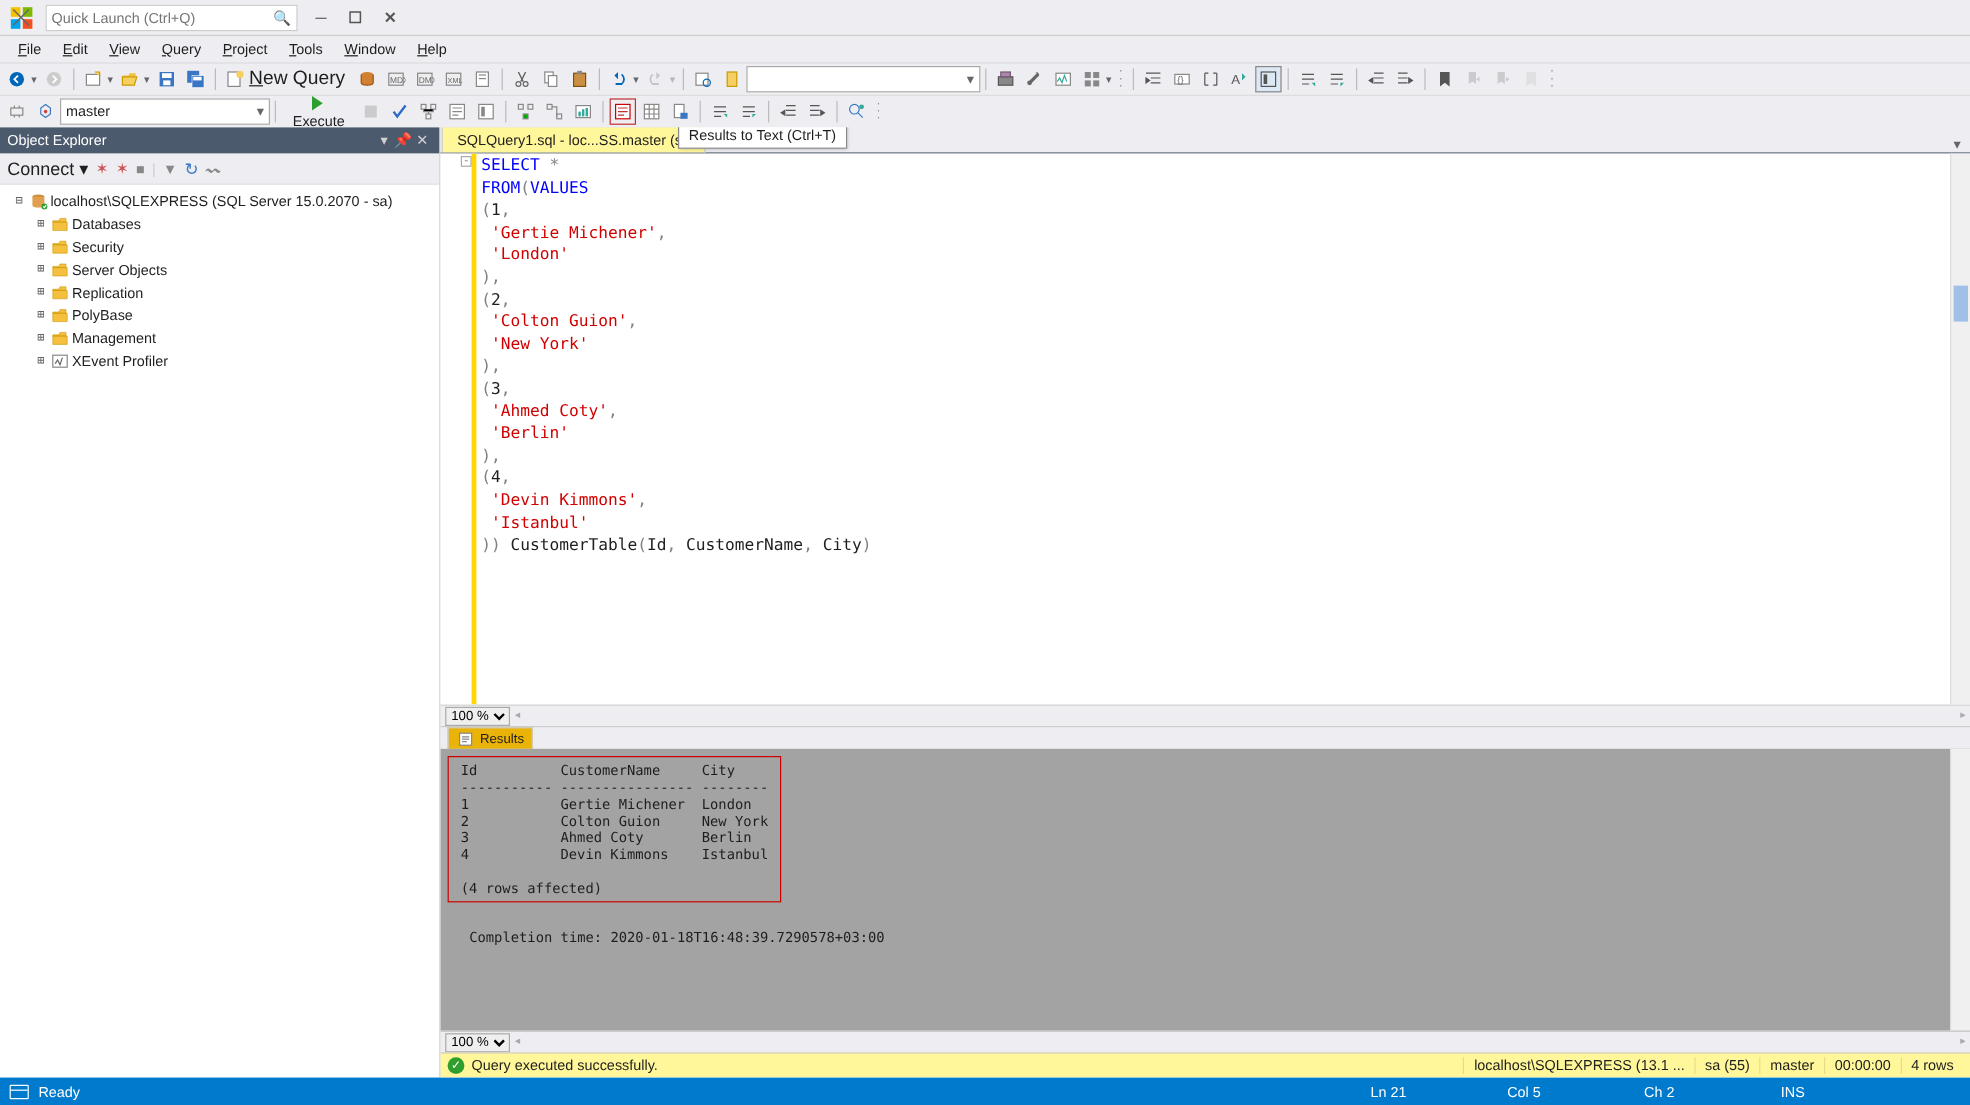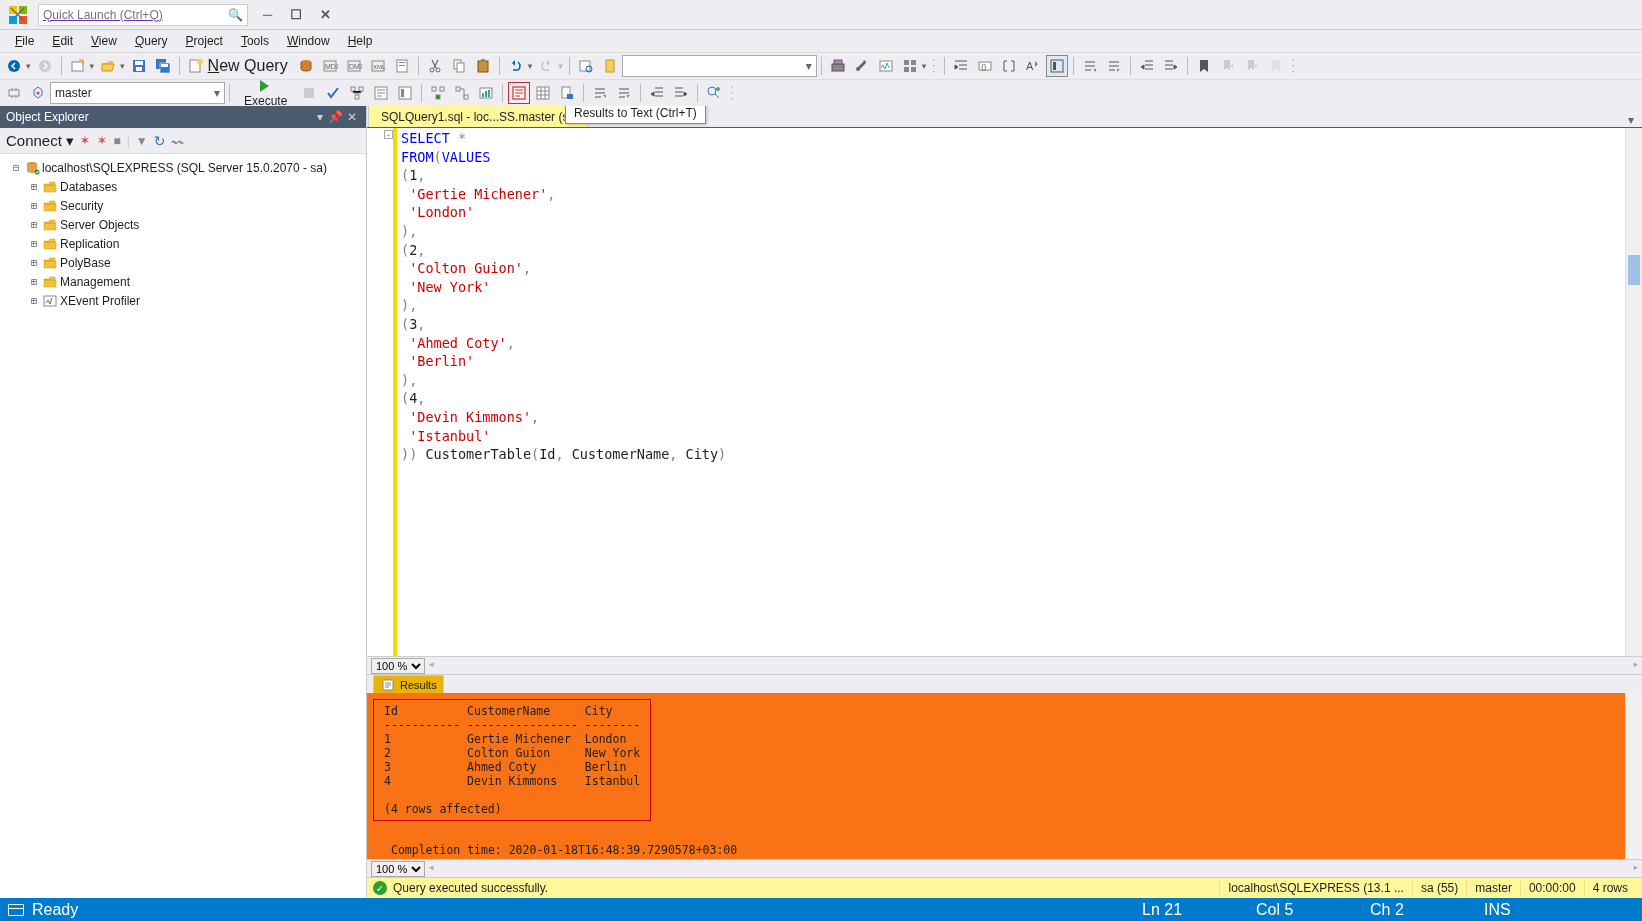--- a/index.html
+++ b/index.html
@@ -5,21 +5,21 @@
 * { margin:0; padding:0; box-sizing:border-box; }
 html, body { width:100%; height:100%; overflow:hidden; }
 body { font-family:"Segoe UI", Tahoma, sans-serif; font-size:12px; background:#eee; color:#1e1e1e; display:flex; flex-direction:column; }
 
 
 .titlebar { height:30px; background:#eeeef2; display:flex; align-items:center; padding-left:8px; border-bottom:1px solid #ccc; }
 .titlebar .logo { width:20px; height:20px; margin-right:10px; position:relative; }
 .titlebar .logo svg { width:100%; height:100%; }
 .titlebar .title-text { flex:1; font-size:12px; }
 .titlebar .quicklaunch { width:210px; height:22px; border:1px solid #ccc; background:#fff; display:flex; align-items:center; padding:0 4px; margin-right:15px; }
-.titlebar .quicklaunch input { border:none; flex:1; outline:none; font-size:12px; color:#6d28d9;text-decoration:underline; }
+.titlebar .quicklaunch input { border:none; flex:1; outline:none; font-size:12px; color:#6d28d9; }
 .titlebar .winbtns { display:flex; gap:18px; margin-right:12px; }
 .titlebar .winbtns span { font-size:13px; color:#555; font-weight:bold; cursor:default; }
 
 
 .menubar { height:22px; background:#eeeef2; display:flex; align-items:stretch; padding-left:6px; }
 .menubar .menuitem { padding:0 9px; display:flex; align-items:center; font-size:12px; cursor:default; }
 .menubar .menuitem .ul { text-decoration:underline; }
 
 
 .toolbar-row { background:#eeeef2; display:flex; align-items:center; padding:2px 2px; border-top:1px solid #ddd; height:27px; }
@@ -77,34 +77,34 @@
 .zoom-bar { height:18px; background:#eeeef2; border-top:1px solid #ccc; display:flex; align-items:center; padding:0 4px; font-size:11px;}
 .zoom-bar select { font-size:11px; border:1px solid #aaa; height:16px;}
 .zoom-bar .track { flex:1; height:10px; position:relative; margin-left:4px;}
 .zoom-bar .track .arrow { position:absolute; font-size:9px; color:#aaa; top:-2px;}
 
 
 .result-tab-row { height:19px; background:#eeeef2; border-top:1px solid #ccc; display:flex; align-items:center; padding-left:6px; font-size:11px;}
 .result-tab { display:flex; align-items:center; gap:4px; padding:0 6px; background:#eab308; border:1px solid #ccc; border-bottom:none; height:18px;}
 
 
-.results-pane { height:166px; display:flex; background:#f97316; overflow:hidden;}
+.results-pane { height:235px; display:flex; background:#a3a3a3; overflow:hidden;}
 .results-pane .results-content { flex:1; padding:6px; font-family:Consolas, monospace; font-size:11.5px; position:relative; overflow:auto;}
 .red-box { border:1.5px solid #c00; padding:4px 10px; display:inline-block; line-height:14px; white-space:pre;}
 .completion-line { margin-top:22px; white-space:pre; padding-left:18px;}
 .results-pane .results-scroll { width:17px; background:#f0f0f0; border-left:1px solid #ddd;}
 
 
 .yellow-bar { height:21px; background:#fff799; border-top:1px solid #ccc; display:flex; align-items:center; font-size:12px; padding:0 6px;}
 .yellow-bar .ok-icon { width:14px; height:14px; border-radius:50%; background:#2e9e2e; color:#fff; display:flex; align-items:center; justify-content:center; font-size:10px; margin-right:6px;}
 .yellow-bar .spacer{flex:1;}
 .yellow-bar .cell { padding:0 8px; border-left:1px solid rgba(0,0,0,0.1);}
 
 
-.blue-bar { height:23px; background:#007acc; color:#fff; display:flex; align-items:center; font-size:16px; padding:0 8px;}
+.blue-bar { height:23px; background:#007acc; color:#fff; display:flex; align-items:center; font-size:12px; padding:0 8px;}
 .blue-bar .ready-icon { width:16px; height:12px; border:1.4px solid #fff; border-radius:1px; margin-right:8px; position:relative;}
 .blue-bar .ready-icon::after{content:"";position:absolute;left:0;right:0;top:3px;height:1.4px;background:#fff;}
 .blue-bar .cell { width:100px;margin-left:14px;}
 .blue-bar .spacer {flex:1;}
 
 
 .ico { width:16px; height:16px; flex:0 0 16px; }
 </style>
 </head>
 <body>

